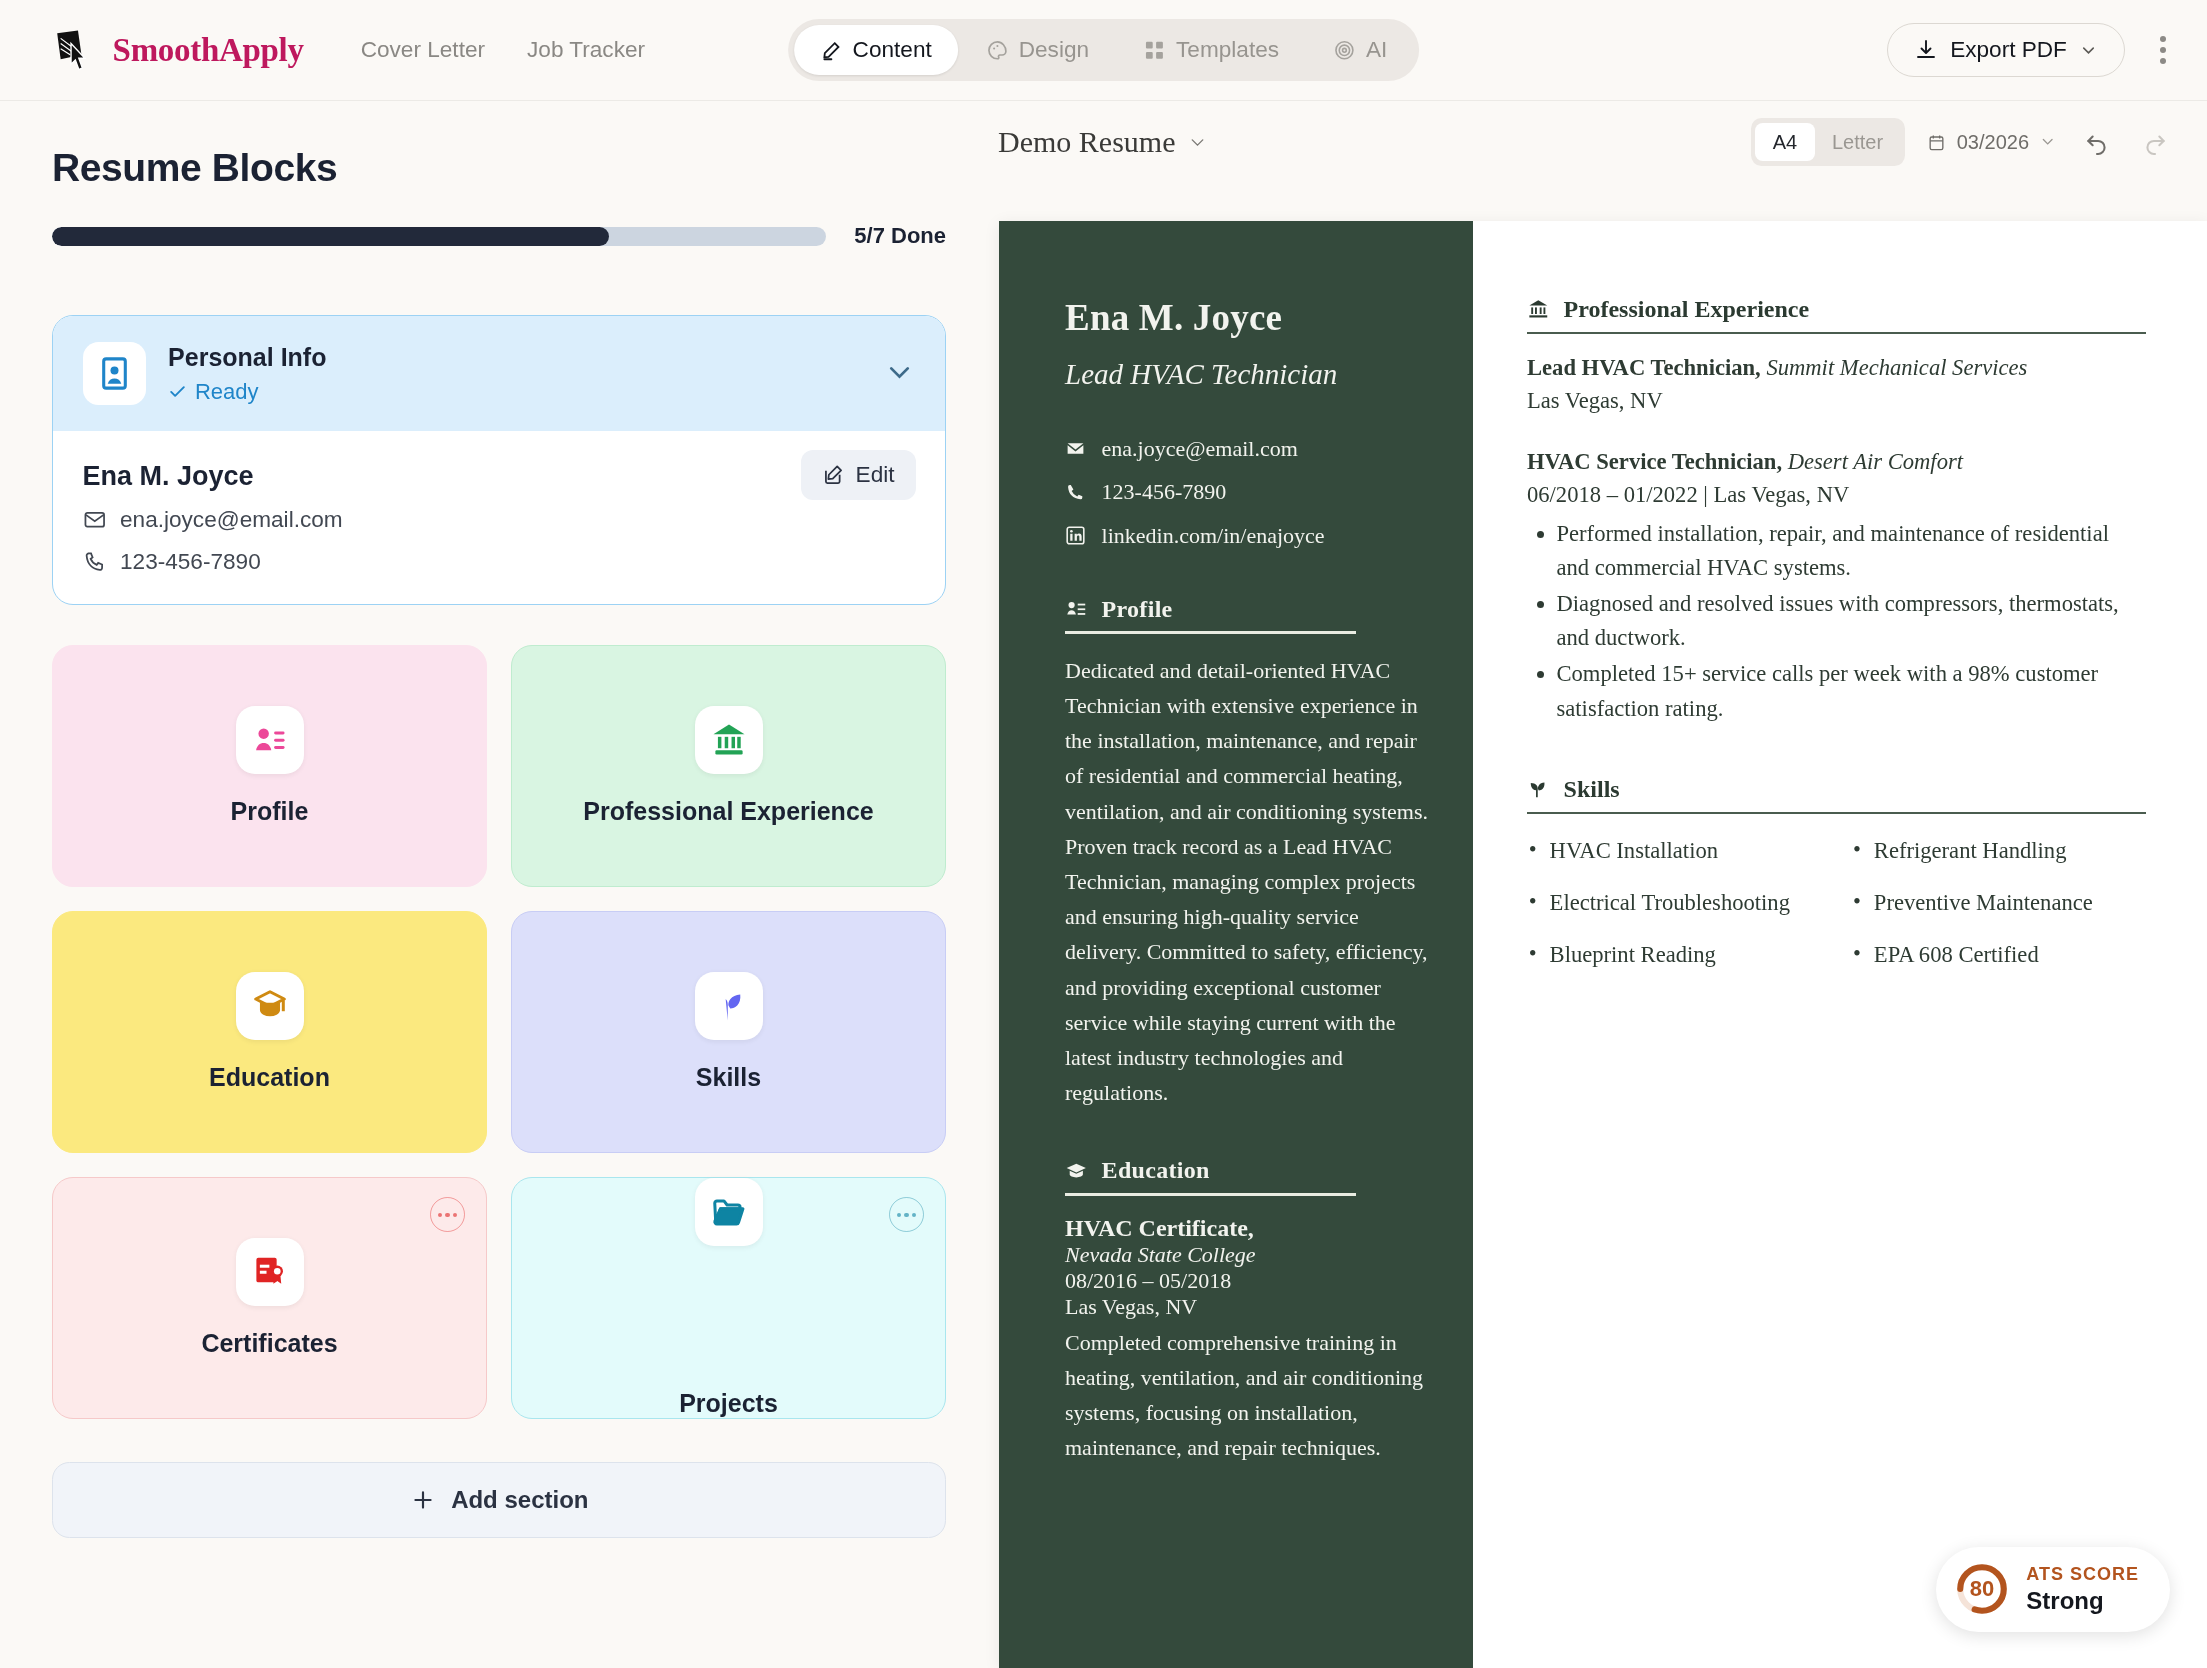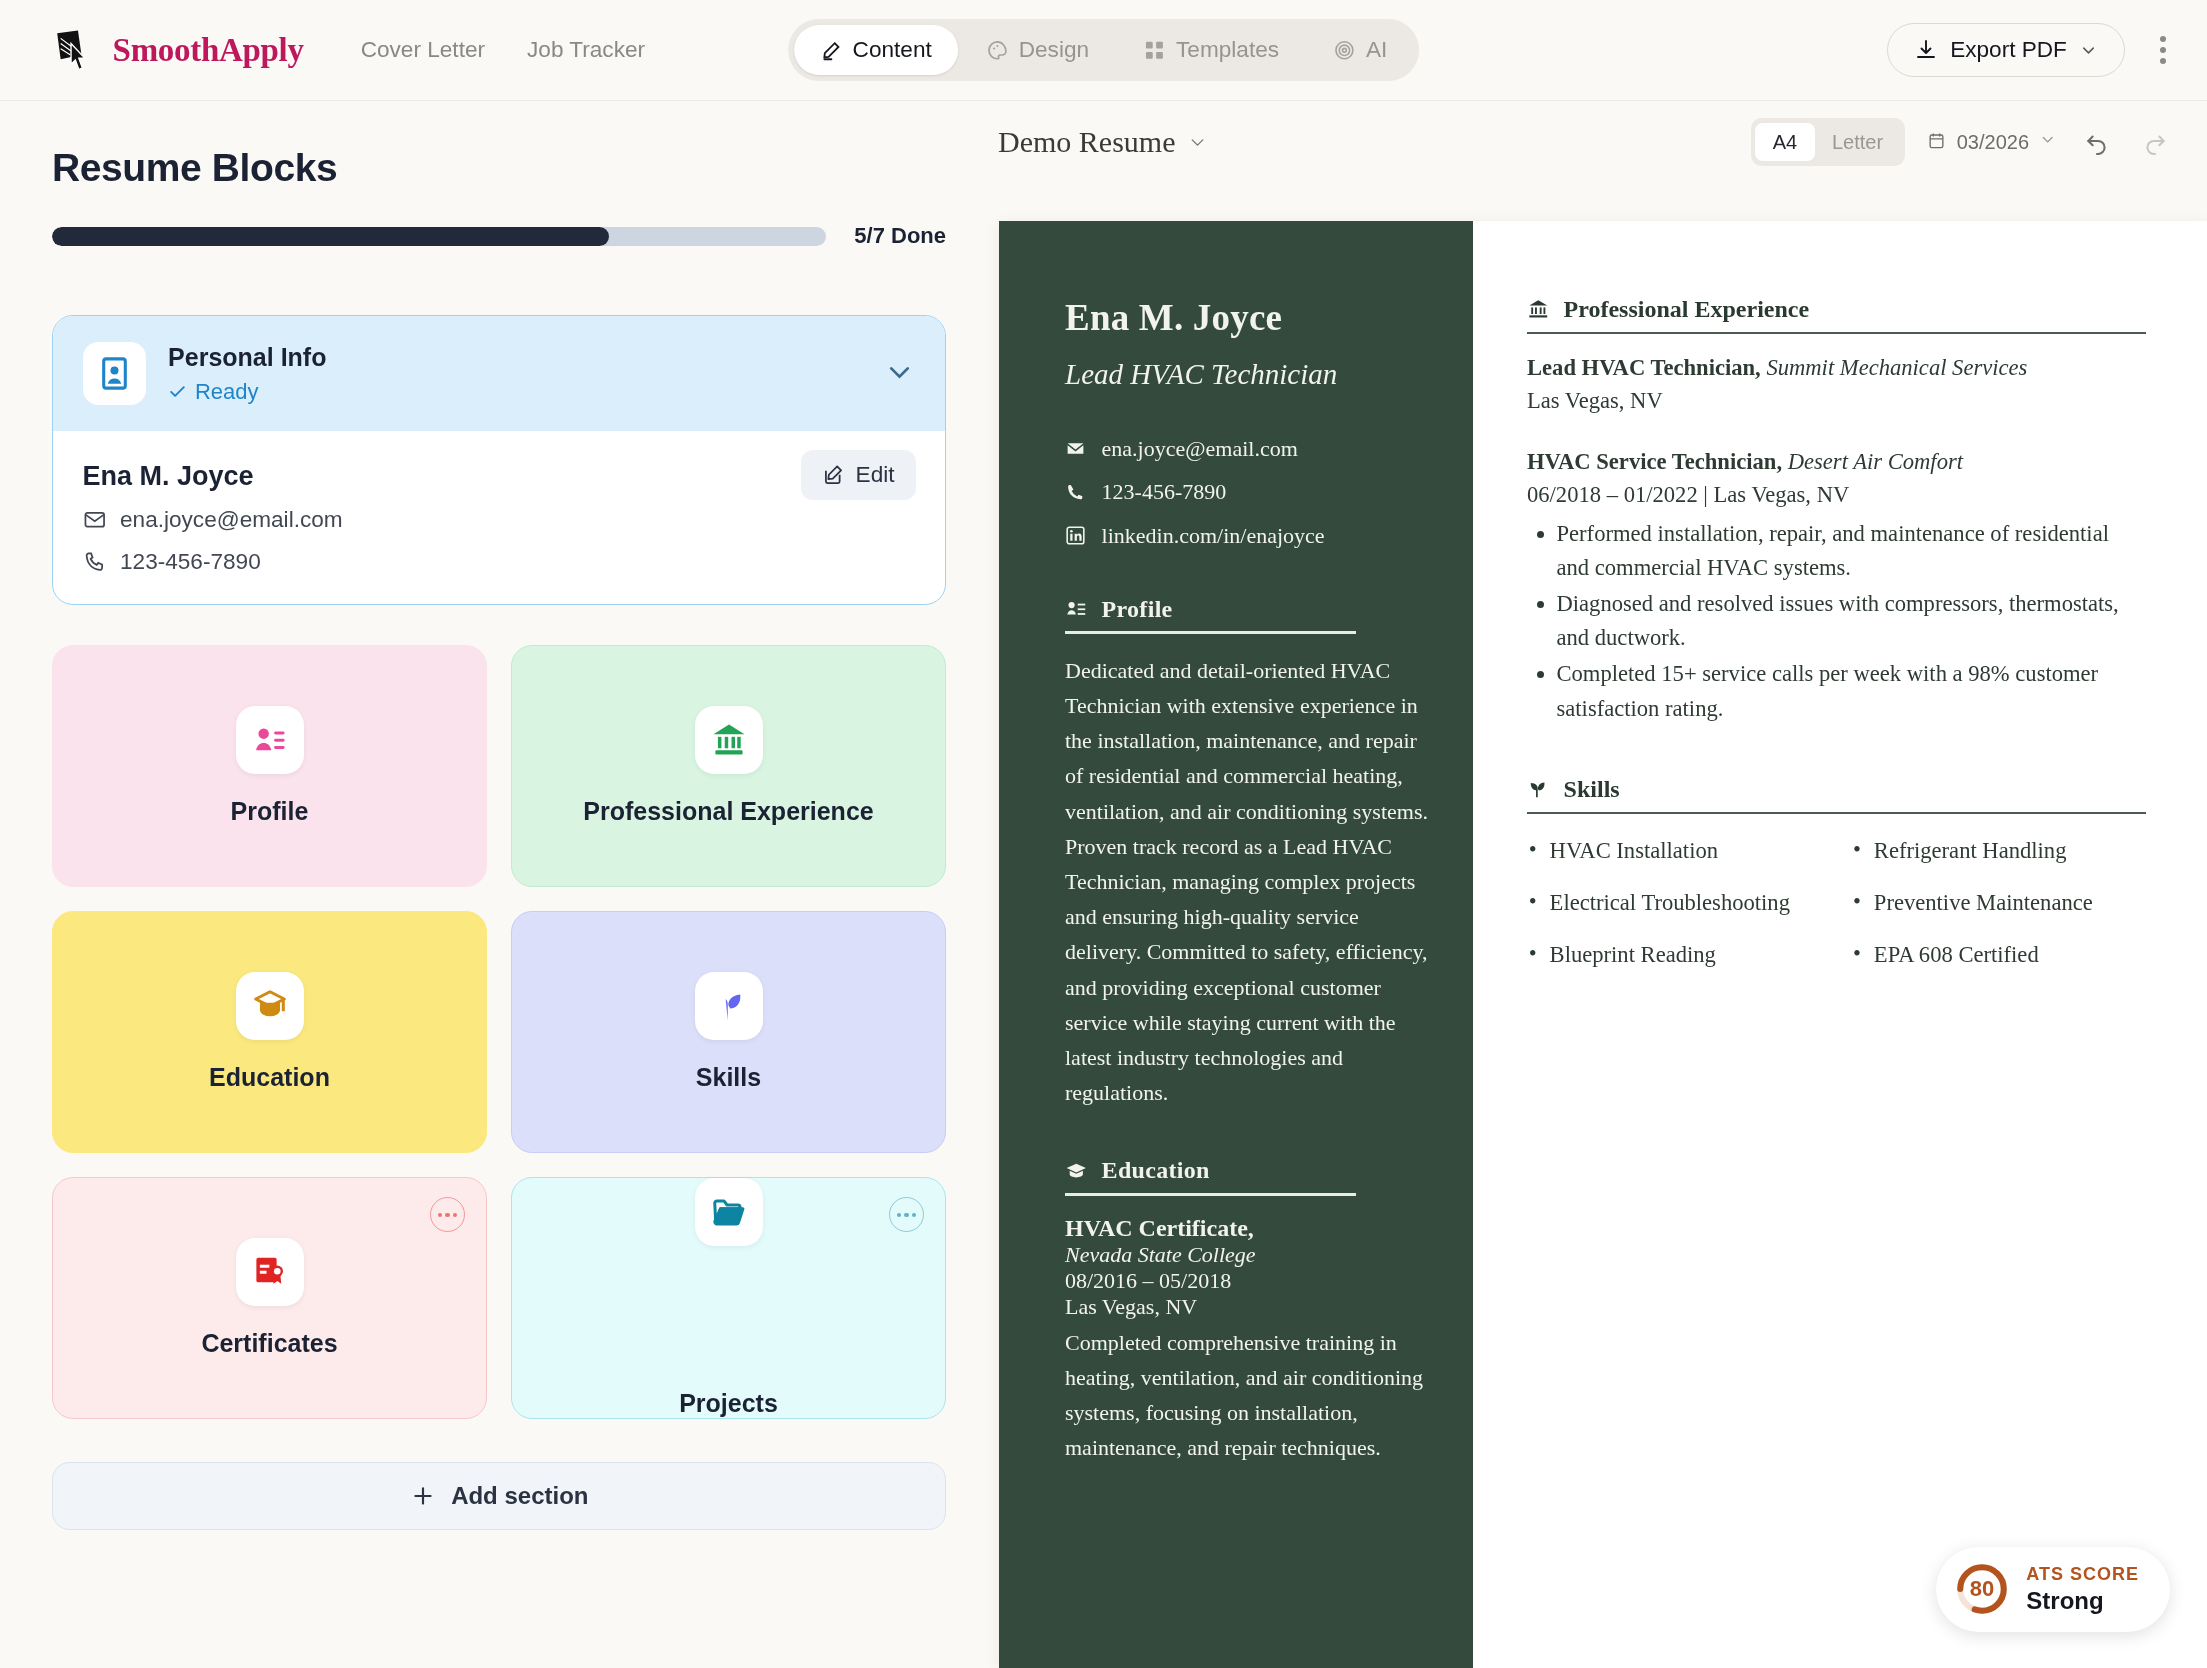--- a/index.html
+++ b/index.html
@@ -107,40 +107,40 @@
   }
   .tile-label { font-size: 25px; font-weight: 700; color: #1b2233; }
   .tile-more {
     position: absolute; top: 19px; right: 21px;
     width: 35px; height: 35px; border-radius: 50%;
     display: flex; align-items: center; justify-content: center; gap: 3.5px;
   }
   .tile-more i { width: 4.3px; height: 4.3px; border-radius: 50%; display: block; }
 
   .add-section {
-    margin-top: 43px; height: 68px; border: 0.9px solid #dde3ec; border-radius: 17.4px;
+    margin-top: 43px; height: 76px; border: 0.9px solid #dde3ec; border-radius: 17.4px;
     background: #f1f4f9; display: flex; align-items: center; justify-content: center; gap: 15.6px;
     font-size: 24px; font-weight: 700; color: #2b3242;
   }
 
   
   .right { flex: 1; position: relative; background: #fbf9f6; }
   .doc-bar {
     height: 82px; display: flex; align-items: center; padding: 0 35px 0 0;
     position: relative;
   }
   .doc-name {
     font-family: "Liberation Serif", serif; font-size: 30px; color: #3a3a38;
     display: flex; align-items: center; gap: 12px; margin-left: 0;
   }
   .doc-tools { margin-left: auto; display: flex; align-items: center; gap: 22.6px; }
   .pagesize { display: flex; background: #ece8e4; border-radius: 10.4px; padding: 4.3px; }
   .pagesize span { padding: 7.8px 17.4px; font-size: 20px; border-radius: 7.8px; color: #9a9792; }
   .pagesize span.on { background: #fff; color: #24272d; }
-  .datechip { display: flex; align-items: flex-start; gap: 10.4px; font-size: 20px; color: #6f6d69; }
+  .datechip { display: flex; align-items: center; gap: 10.4px; font-size: 20px; color: #6f6d69; }
   .undo, .redo { width: 35px; height: 35px; display:flex; align-items:center; justify-content:center; }
 
   
   .page {
     position: absolute; left: 999px; top: 221px; width: 1208px; height: 1448px;
     background: #ffffff; display: flex;
     box-shadow: 0 1.7px 15.6px rgba(0,0,0,.07);
     overflow: hidden;
   }
   .res-left {

